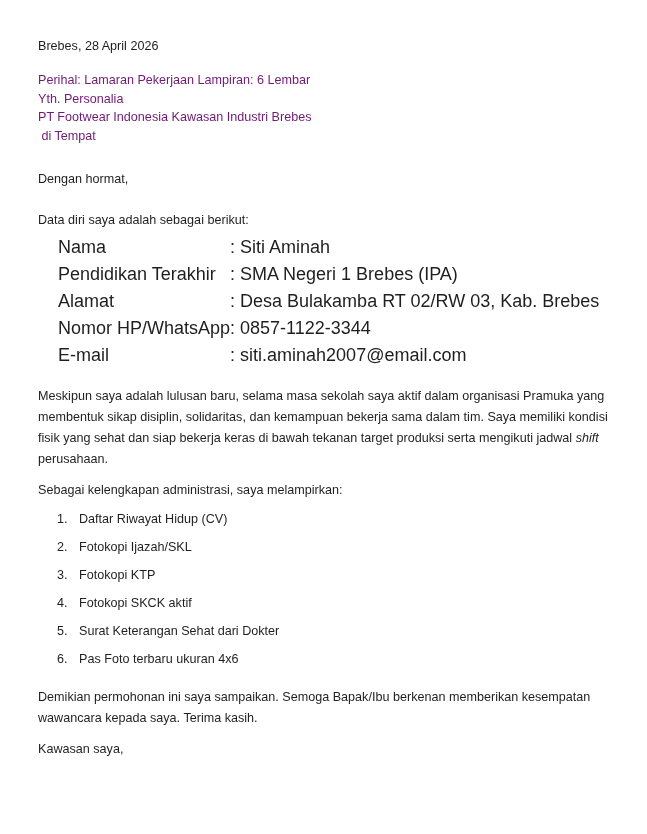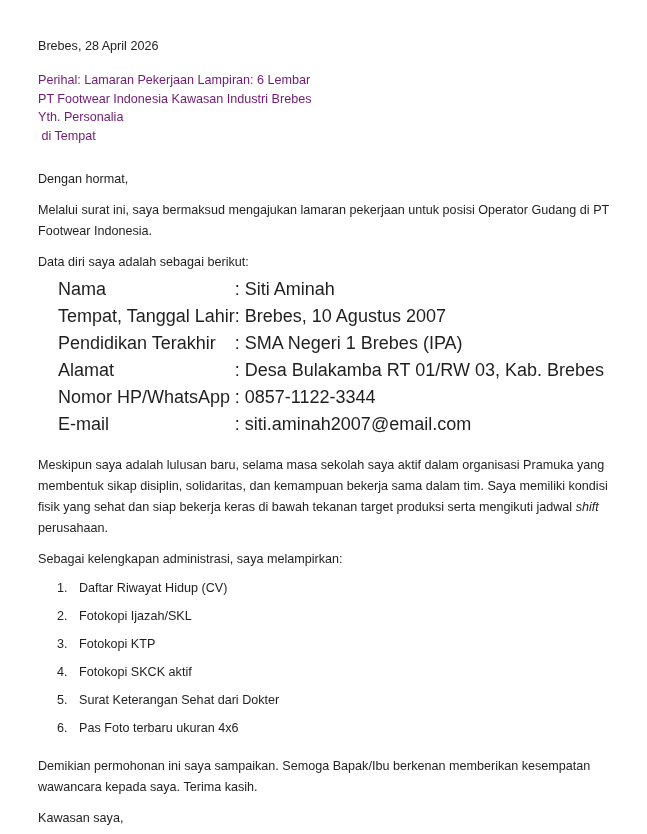--- a/index.html
+++ b/index.html
@@ -97,56 +97,51 @@
 <body>
 
 <div class="page">
 
   <div class="para">Brebes, 28 April 2026</div>
 
   <div class="block-gap"></div>
 
   <div class="header-block">
     <div class="line">Perihal: Lamaran Pekerjaan Lampiran: 6 Lembar</div>
+    <div class="line">Yth. Personalia</div>
     <div class="line">PT Footwear Indonesia Kawasan Industri Brebes</div>
-    <div class="line">Yth. Personalia</div>
     <div class="line"> di Tempat</div>
   </div>
 
   <div class="block-gap" style="height:24px"></div>
 
   <div class="para">Dengan hormat,</div>
 
   <div class="gap-sm"></div>
 
-  <div class="para">Melalui surat ini, saya bermaksud mengajukan lamaran pekerjaan untuk posisi Operator Gudang di PT Footwear Indonesia.</div>
 
   <div class="gap-sm"></div>
 
   <div class="para">Data diri saya adalah sebagai berikut:</div>
 
   <div class="gap-xs"></div>
 
   <table class="data-table">
     <tbody>
       <tr>
         <td class="data-label">Nama</td>
         <td class="data-value">: Siti Aminah</td>
       </tr>
       <tr>
-        <td class="data-label">Tempat, Tanggal Lahir</td>
-        <td class="data-value">: Brebes, 10 Agustus 2007</td>
-      </tr>
-      <tr>
         <td class="data-label">Pendidikan Terakhir</td>
         <td class="data-value">: SMA Negeri 1 Brebes (IPA)</td>
       </tr>
       <tr>
         <td class="data-label">Alamat</td>
-        <td class="data-value">: Desa Bulakamba RT 01/RW 03, Kab. Brebes</td>
+        <td class="data-value">: Desa Bulakamba RT 02/RW 03, Kab. Brebes</td>
       </tr>
       <tr>
         <td class="data-label">Nomor HP/WhatsApp</td>
         <td class="data-value">: 0857-1122-3344</td>
       </tr>
       <tr>
         <td class="data-label">E-mail</td>
         <td class="data-value">: siti.aminah2007@email.com</td>
       </tr>
     </tbody>

